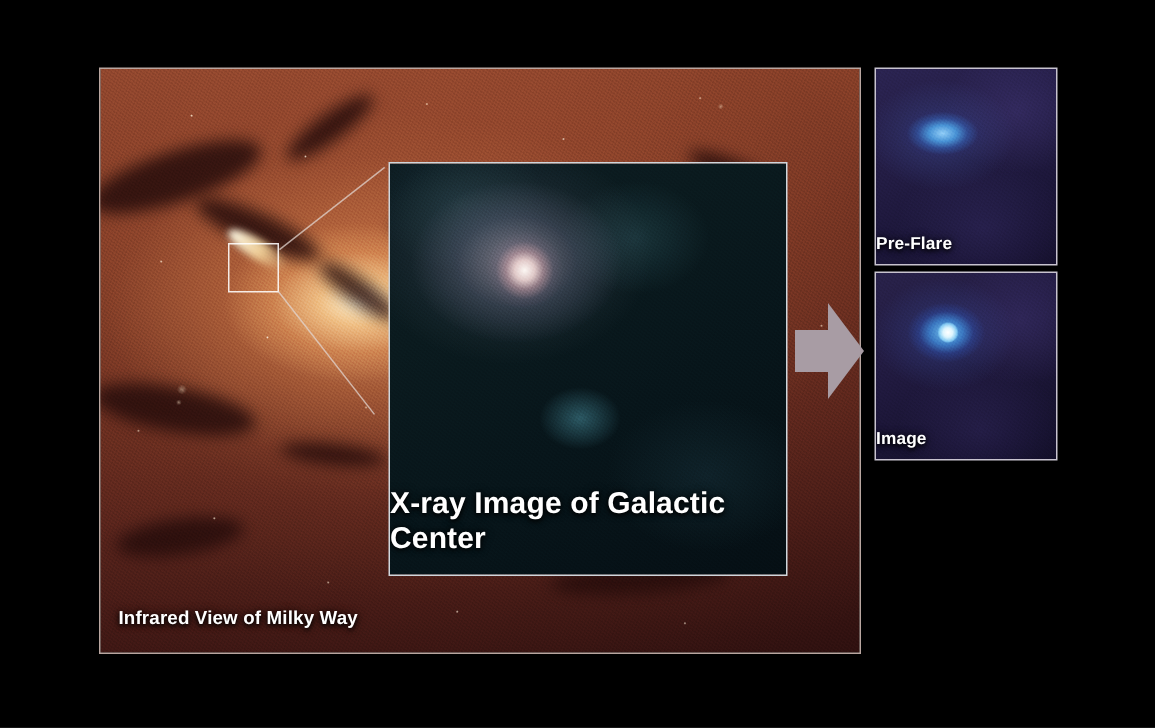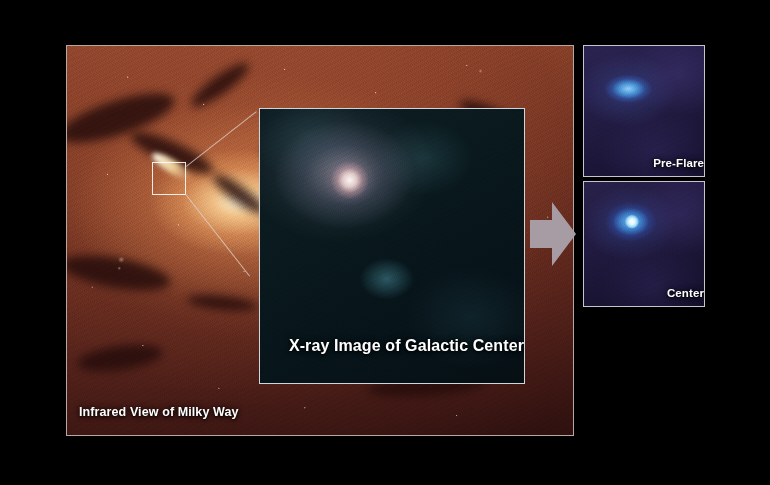--- a/index.html
+++ b/index.html
@@ -2,21 +2,21 @@
 <html><head>
 <meta charset="utf-8">
 <style>
   html,body{margin:0;padding:0;background:#000;}
   body{width:770px;height:485px;overflow:hidden;
        font-family:"Liberation Sans","DejaVu Sans",sans-serif;}
   #stage{position:relative;width:770px;height:485px;background:#000;}
 
   
   .panel{position:absolute;overflow:hidden;}
-  .cap{position:absolute;left:0;right:0;text-align:right;color:#fff;
+  .cap{position:absolute;left:0;right:0;text-align:left;color:#fff;
        font-weight:bold;letter-spacing:.1px;
        text-shadow:0 1px 3px rgba(0,0,0,.95),0 0 6px rgba(0,0,0,.9);}
 
   
   #ir{left:66px;top:45px;width:506px;height:389px;
       border:1px solid #b9a6a0;
       background:
         radial-gradient(ellipse 120px 70px at 34% 40%, rgba(255,246,214,.95) 0%, rgba(255,214,150,.72) 22%, rgba(236,158,92,.40) 48%, rgba(180,95,55,0) 76%),
         radial-gradient(ellipse 230px 130px at 36% 41%, rgba(247,186,126,.55) 0%, rgba(214,130,76,.30) 42%, rgba(150,72,44,0) 78%),
         radial-gradient(ellipse 400px 230px at 38% 40%, rgba(205,120,72,.45) 0%, rgba(150,72,44,.12) 55%, rgba(90,40,28,0) 85%),
@@ -87,21 +87,21 @@
       background:
         radial-gradient(circle 26px at 34% 26%, rgba(255,250,246,.98) 0%, rgba(255,226,222,.80) 26%, rgba(224,170,178,.45) 48%, rgba(140,110,140,.12) 74%, rgba(20,34,40,0) 100%),
         radial-gradient(ellipse 86px 66px at 32% 24%, rgba(196,176,190,.52) 0%, rgba(120,118,150,.26) 46%, rgba(26,40,46,0) 82%),
         radial-gradient(ellipse 120px 92px at 30% 22%, rgba(110,120,140,.30) 0%, rgba(28,44,50,0) 80%),
         radial-gradient(ellipse 34px 26px at 48% 62%, rgba(96,186,206,.40) 0%, rgba(30,70,86,0) 80%),
         radial-gradient(ellipse 60px 46px at 62% 18%, rgba(60,110,120,.30) 0%, rgba(18,40,46,0) 82%),
         radial-gradient(ellipse 70px 54px at 18% 10%, rgba(54,96,104,.28) 0%, rgba(16,36,42,0) 82%),
         radial-gradient(ellipse 80px 60px at 80% 76%, rgba(40,78,92,.26) 0%, rgba(12,28,36,0) 84%),
         linear-gradient(150deg,#0d1c22 0%,#0a1a1e 30%,#07151a 60%,#050f14 100%);}
   #xray .grain{opacity:.22;}
-  #xray .cap{bottom:28px;font-size:16px;}
+  #xray .cap{bottom:12px;font-size:20px;}
 
   
   .fp{left:583px;width:122px;border:1px solid #c8c3cf;box-sizing:border-box;}
   #fp1{top:45px;height:132px;}
   #fp2{top:181px;height:126px;}
   #fp3{top:310px;height:124px;}
   .fp .cap{bottom:7px;font-size:11.5px;}
   .fpbg{position:absolute;inset:0;}
   #fp1 .fpbg{background:
       radial-gradient(ellipse 30px 18px at 37% 33%, rgba(150,214,255,.95) 0%, rgba(78,170,240,.80) 30%, rgba(52,108,200,.45) 55%, rgba(40,42,110,.12) 80%, rgba(26,20,56,0) 100%),
@@ -165,16 +165,16 @@
   </svg>
 
   <div class="panel fp" id="fp1">
     <div class="fpbg"></div>
     <div class="grain"></div>
     <div class="cap">Pre-Flare</div>
   </div>
   <div class="panel fp" id="fp2">
     <div class="fpbg"></div>
     <div class="grain"></div>
-    <div class="cap">Center</div>
+    <div class="cap">Image</div>
   </div>
 
 </div>
 
 </body></html>

